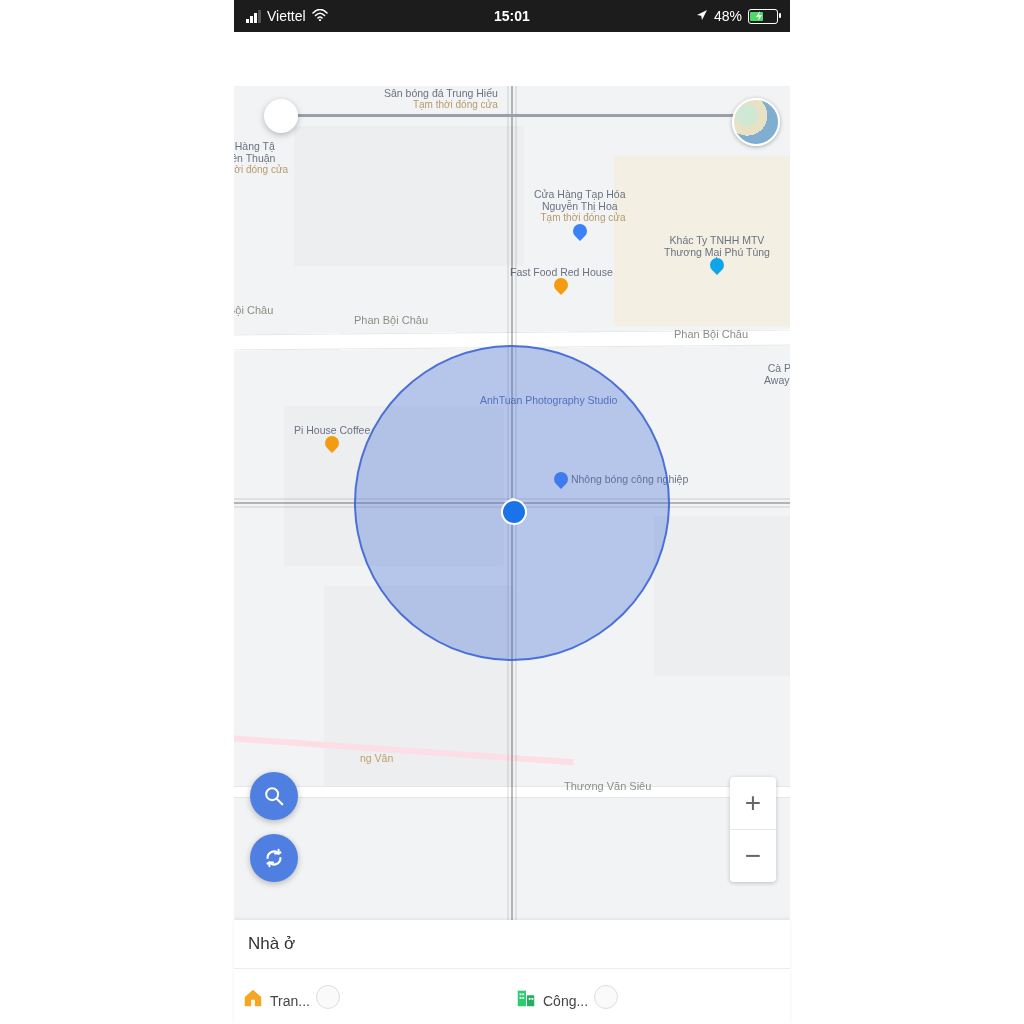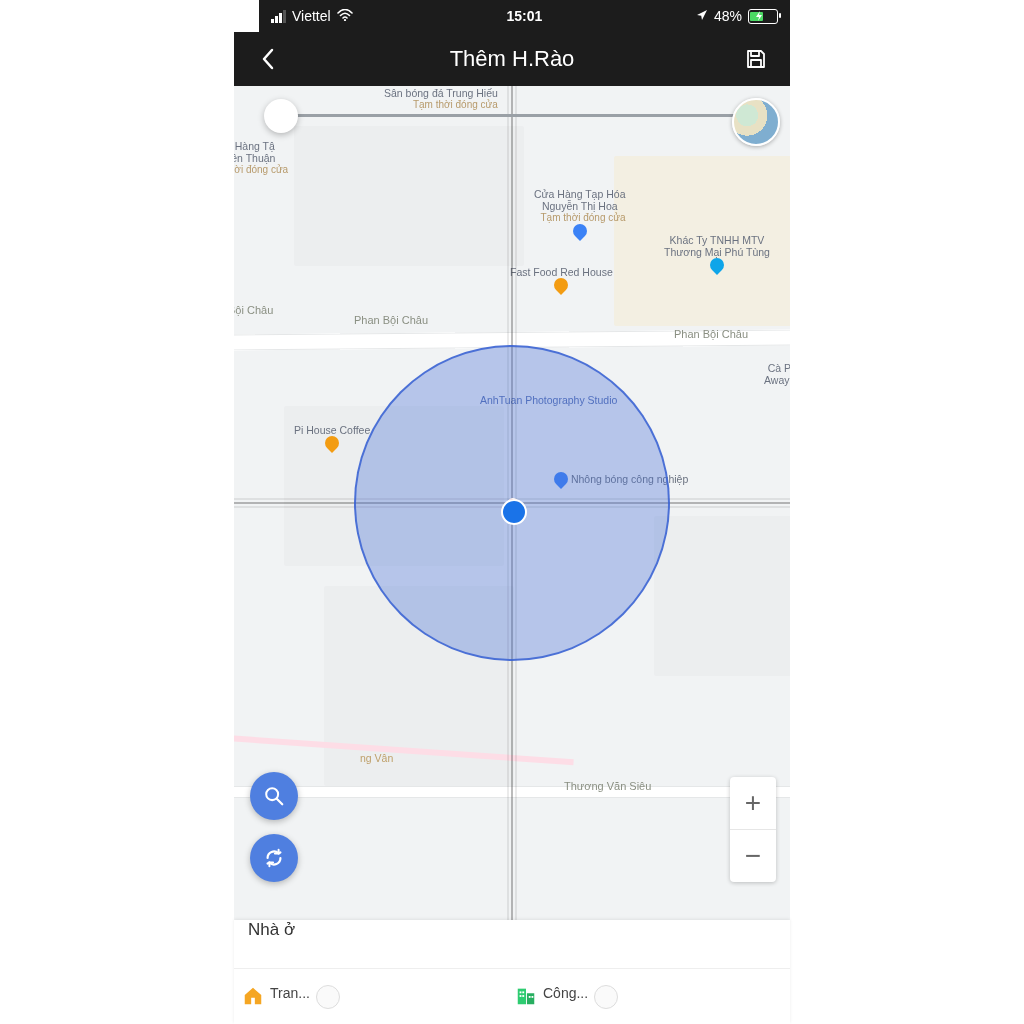--- a/index.html
+++ b/index.html
@@ -1,20 +1,20 @@
 <!DOCTYPE html>
 <html><head>
 <meta charset="utf-8">
 <style>
   html,body{margin:0;padding:0;font-family:-apple-system,Helvetica,Arial,sans-serif;background:#fff;}
   .phone{width:790px;height:1024px;margin:0 auto;position:relative;background:#f2f4f4;overflow:hidden;}
   .outer{position:absolute;inset:0;background:#fff;}
   .content{position:absolute;left:117px;right:117px;top:0;bottom:0;}
   
-  .statusbar{height:32px;background:#1c1c1c;color:#fff;display:flex;align-items:center;justify-content:space-between;padding:0 12px;font-size:14px;font-weight:500;margin-left:25px;}
+  .statusbar{height:32px;background:#1c1c1c;color:#fff;display:flex;align-items:center;justify-content:space-between;padding:0 12px;font-size:14px;font-weight:500;}
   .status-left,.status-right{display:flex;align-items:center;gap:6px;}
   .bars{display:inline-flex;align-items:flex-end;gap:1px;}
   .bars i{width:3px;background:#fff;display:inline-block;}
   .bars i:nth-child(1){height:4px}.bars i:nth-child(2){height:7px}.bars i:nth-child(3){height:10px}.bars i:nth-child(4){height:13px;background:#555}
   .battery{width:28px;height:13px;border:1px solid #fff;border-radius:3px;display:inline-flex;align-items:center;position:relative;}
   .battery:after{content:"";position:absolute;right:-4px;top:3px;width:2px;height:5px;background:#fff;border-radius:1px;}
   .battery i{display:block;height:9px;margin:1px;background:#4cd964;border-radius:1px;width:48%;}
   
   .navbar{height:54px;background:#1c1c1c;color:#fff;display:flex;align-items:center;justify-content:space-between;padding:0 18px;}
   .nav-title{font-size:22px;font-weight:400;}
@@ -64,23 +64,23 @@
   .round-btn{position:absolute;width:48px;height:48px;border-radius:50%;background:#4f7fe0;display:flex;align-items:center;justify-content:center;box-shadow:0 2px 6px rgba(0,0,0,.25);}
   .round-btn.search{left:16px;bottom:100px;}
   .round-btn.refresh{left:16px;bottom:38px;}
   .round-btn svg{width:22px;height:22px;stroke:#fff;fill:none;}
   
   .zoom{position:absolute;right:14px;bottom:38px;width:46px;background:#fff;border-radius:4px;box-shadow:0 1px 4px rgba(0,0,0,.22);}
   .zoom div{height:52px;display:flex;align-items:center;justify-content:center;font-size:28px;color:#666;font-weight:300;}
   .zoom div+div{border-top:1px solid #e6e6e6;}
   
   .bottom{position:absolute;left:0;right:0;bottom:0;background:#fff;height:104px;box-shadow:0 -1px 3px rgba(0,0,0,.08);}
-  .input-row{height:48px;display:flex;align-items:flex-start;padding:0 14px;font-size:17px;color:#333;}
+  .input-row{height:48px;display:flex;align-items:center;padding:0 14px;font-size:17px;color:#333;}
   .cat-row{height:56px;display:flex;align-items:center;gap:6px;padding:0 8px;border-top:1px solid #eee;}
-  .cat{flex:1;display:flex;align-items:flex-start;gap:6px;font-size:14px;color:#444;overflow:hidden;}
+  .cat{flex:1;display:flex;align-items:flex-end;gap:6px;font-size:14px;color:#444;overflow:hidden;}
   .cat .lbl{white-space:nowrap;overflow:hidden;text-overflow:ellipsis;max-width:56px;}
   .radio{width:22px;height:22px;border-radius:50%;border:1px solid #ddd;background:#fafafa;flex-shrink:0;}
   .ico{width:22px;height:22px;flex-shrink:0;}
 </style>
 </head>
 <body>
 
 <div class="phone">
  <div class="outer"></div>
  <div class="content">
@@ -111,33 +111,20 @@
       <span>48%</span>
       <span class="battery">
             <i></i>
         <svg style="position:absolute;left:6px;top:1px" width="8" height="10" viewBox="0 0 8 10">
               <path d="M5 0 L1 6 H4 L3 10 L7 4 H4 Z" fill="#fff"></path>
             </svg>
       </span>
     </div>
   </div>
 
-  <div class="navbar">
-    <div class="nav-btn">
-      <svg width="16" height="24" viewBox="0 0 16 24">
-            <path d="M12 3 L4 12 L12 21" stroke="#fff" stroke-width="2.5" fill="none" stroke-linecap="round" stroke-linejoin="round"></path>
-          </svg>
-    </div>
-    <div class="nav-title">Thêm H.Rào</div>
-    <div class="nav-btn">
-      <svg width="24" height="24" viewBox="0 0 24 24">
-            <path d="M4 4 H17 L20 7 V20 H4 Z M7 4 V9 H15 V4 M7 20 V13 H17 V20" stroke="#fff" stroke-width="1.8" fill="none" stroke-linejoin="round"></path>
-          </svg>
-    </div>
-  </div>
 
   <div class="map">
     <div class="map-base"></div>
     <div class="block b1"></div>
         <div class="block b2"></div>
         <div class="block b3"></div>
         <div class="block b4"></div>
         <div class="block b5"></div>
 
     <div class="road h1"></div>

